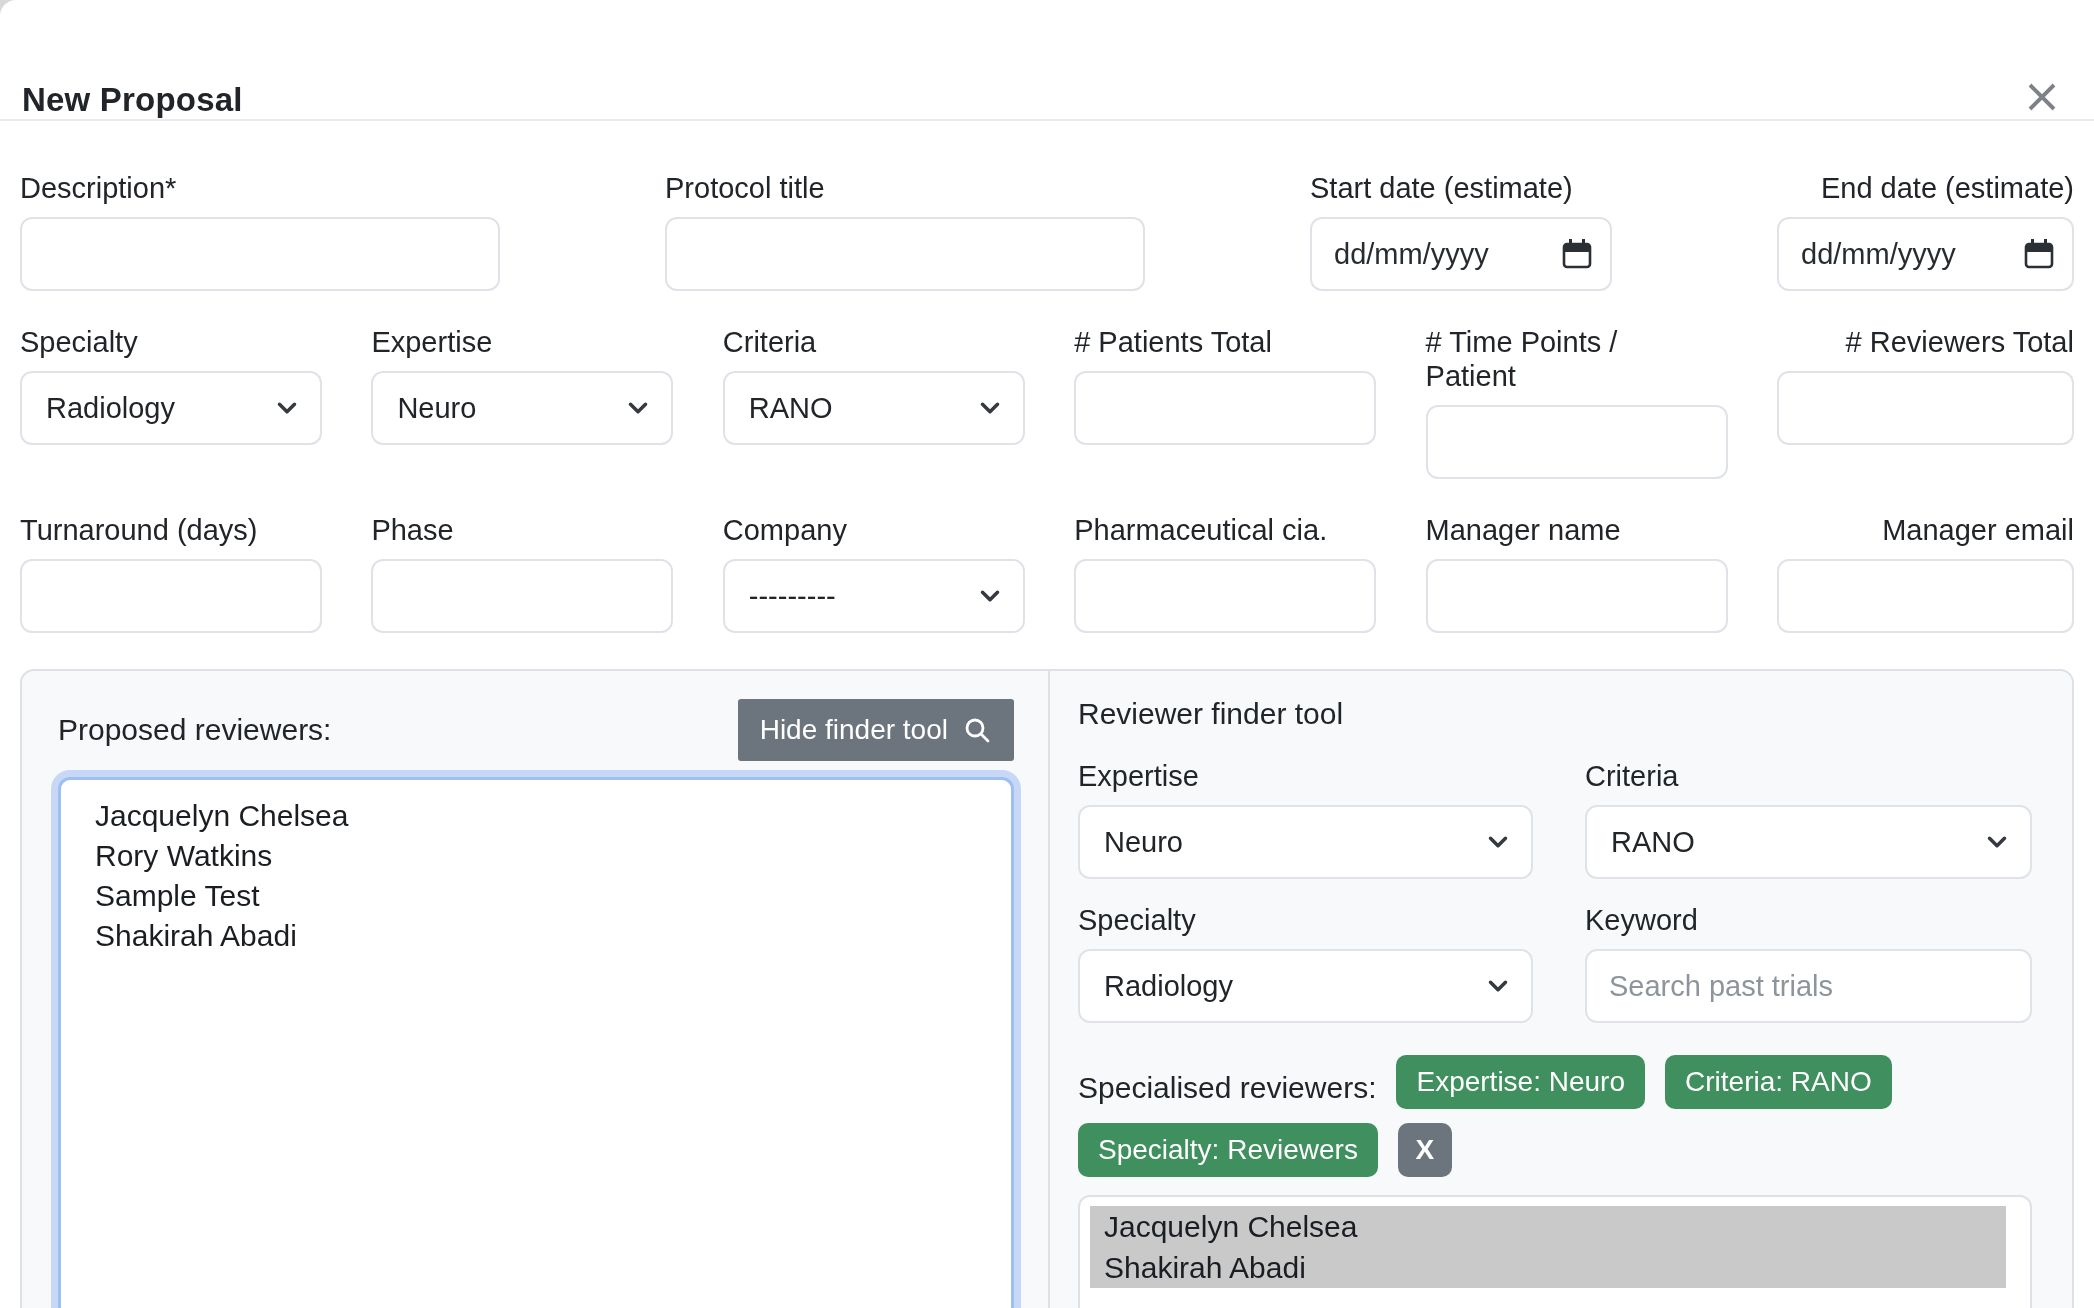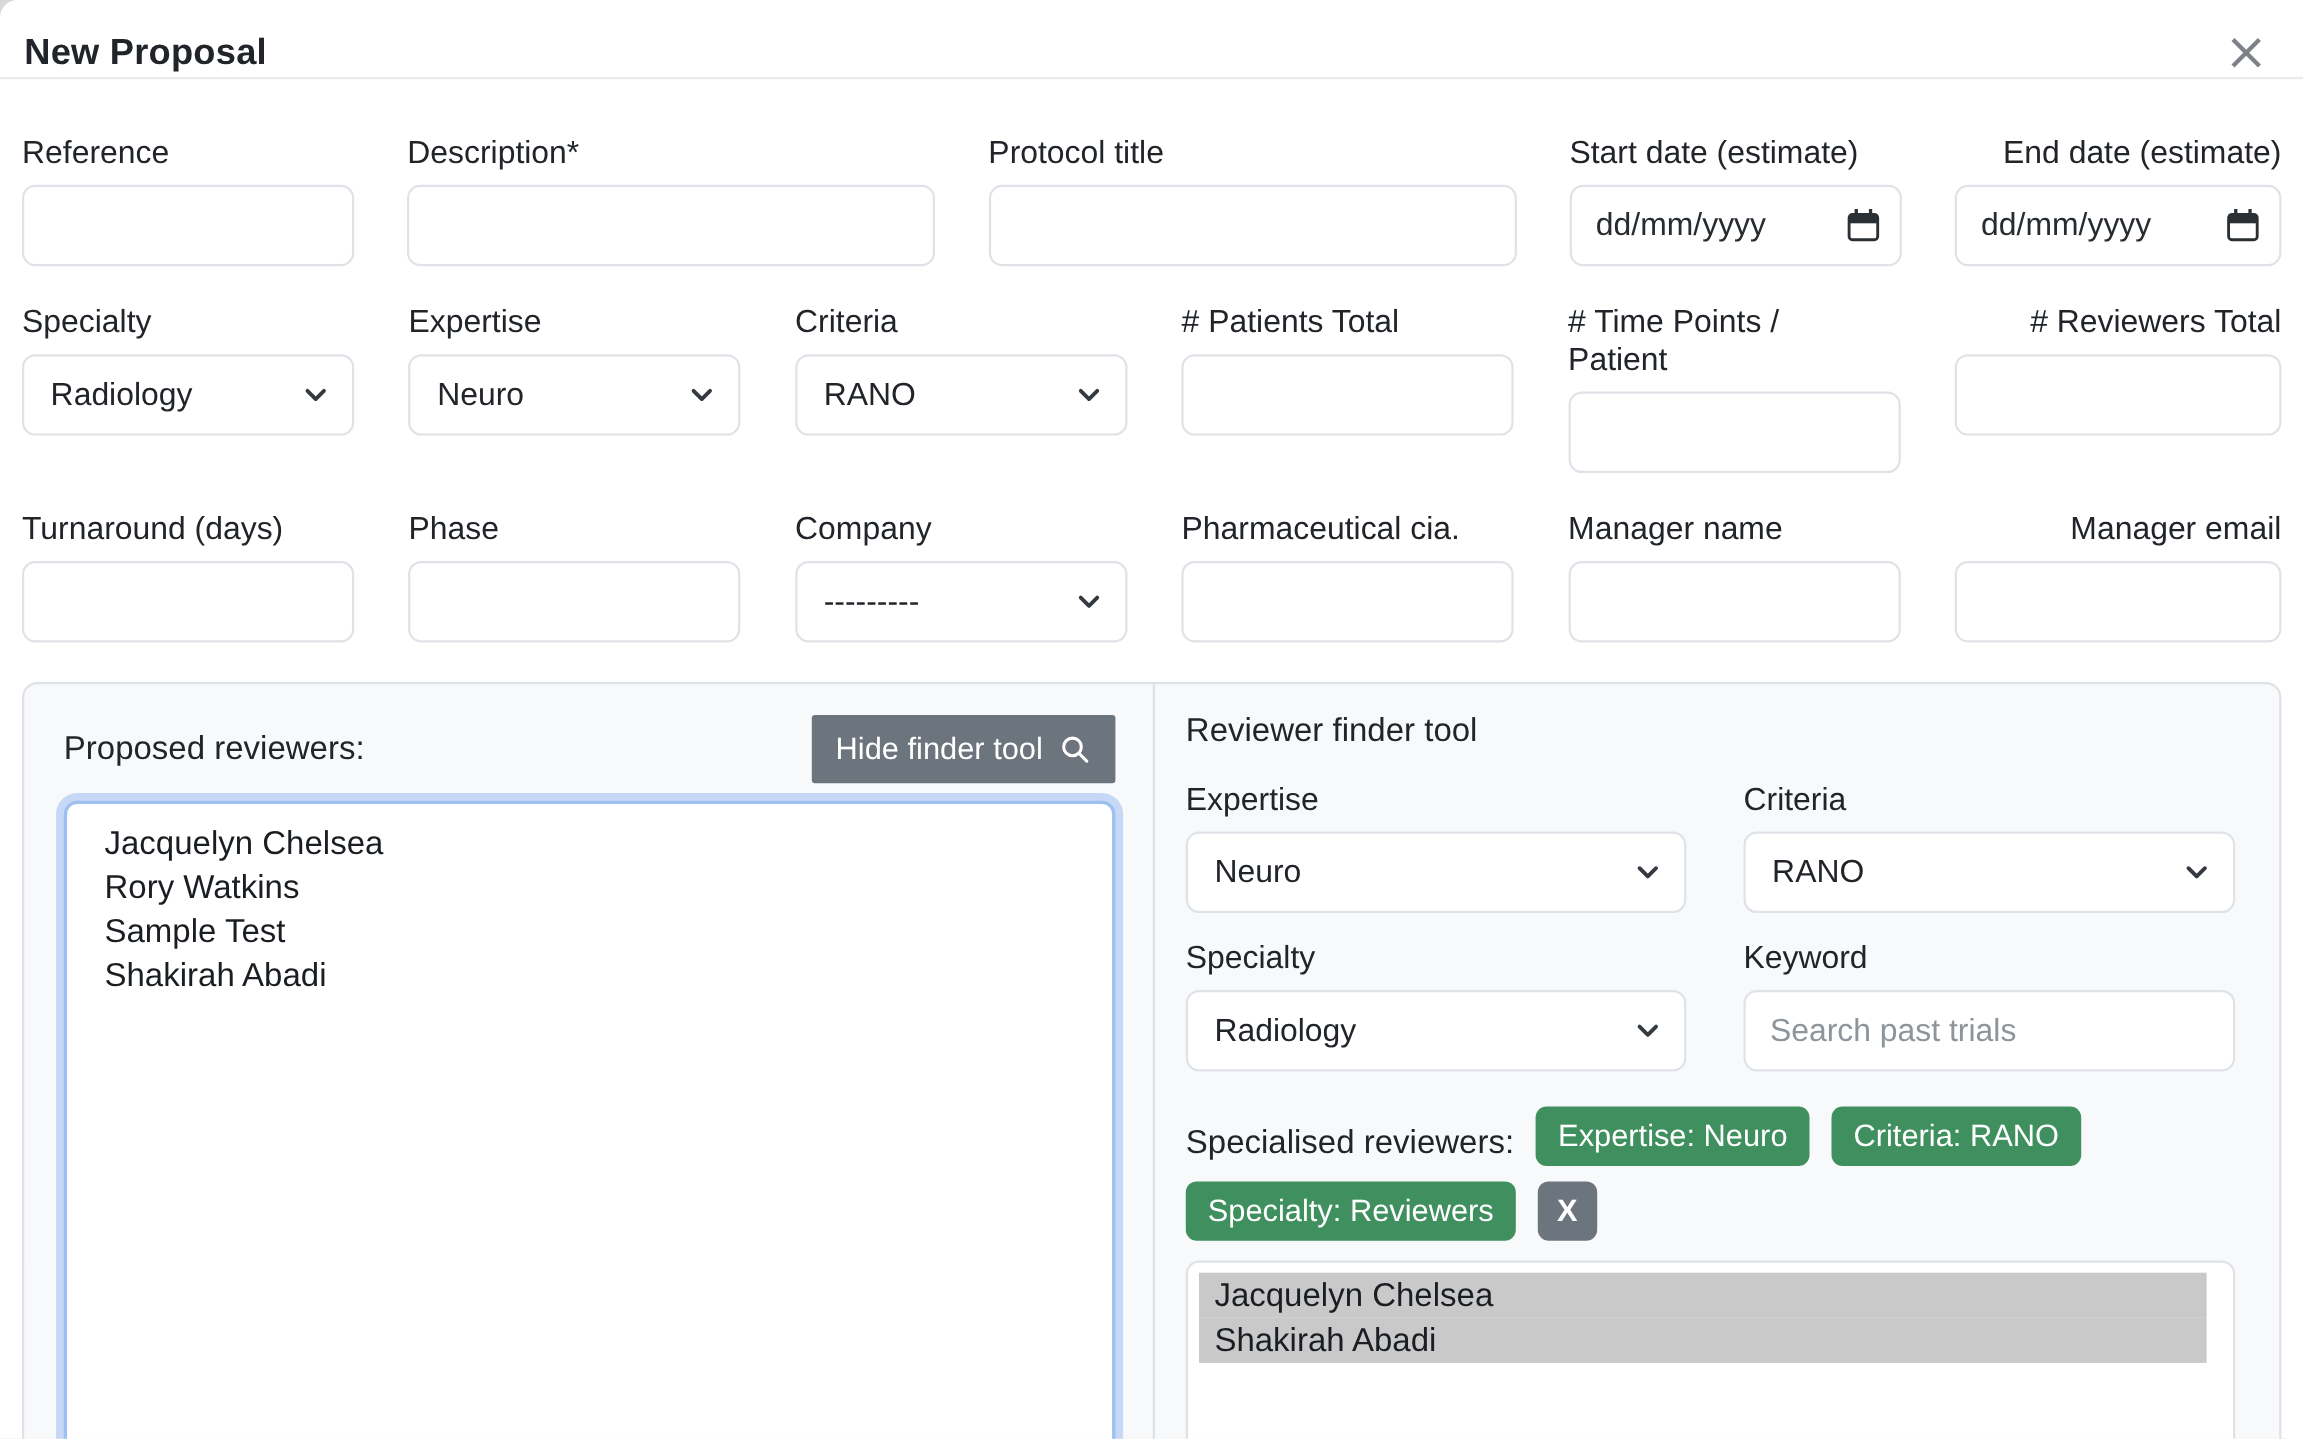--- a/index.html
+++ b/index.html
@@ -6,23 +6,23 @@
   html { background:#d8d8d8; }
   body {
     width:2094px; height:1308px; overflow:hidden;
     font-family:"Liberation Sans","DejaVu Sans",sans-serif;
     color:#212529; background:#fff;
     border-top-left-radius:16px;
     position:relative;
   }
   
   .modal-header {
-    height:72px; padding:24px 30px 0 22px;
+    height:121px; padding:24px 30px 0 22px;
     border-bottom:2px solid #e9ecef;
-    display:flex; justify-content:space-between; align-items:center;
+    display:flex; justify-content:space-between; align-items:flex-end;
   }
   .modal-title { font-size:33px; font-weight:700; letter-spacing:.2px; }
   .close-btn {
     background:none; border:none; cursor:pointer; margin-top:2px;
     width:44px; height:44px; display:flex; align-items:center; justify-content:center;
   }
   .close-btn svg { width:36px; height:36px; stroke:#7d8288; stroke-width:2.6; }
 
   
   .form-area { padding:0 20px; }
@@ -132,24 +132,20 @@
   <button class="close-btn">
     <svg viewBox="0 0 24 24">
         <path d="M4 4 L20 20 M20 4 L4 20"></path>
       </svg>
   </button>
 </div>
 
 <div class="form-area">
 
   <div class="frow frow1">
-    <div class="field w302">
-      <div class="flabel">Reference</div>
-      <input class="tbox" type="text" value="" style="">
-    </div>
     <div class="field w480">
       <div class="flabel">Description*</div>
       <input class="tbox" type="text" value="" style="">
     </div>
     <div class="field w480">
       <div class="flabel">Protocol title</div>
       <input class="tbox" type="text" value="" style="">
     </div>
     <div class="field w302">
       <div class="flabel">Start date (estimate)</div>

